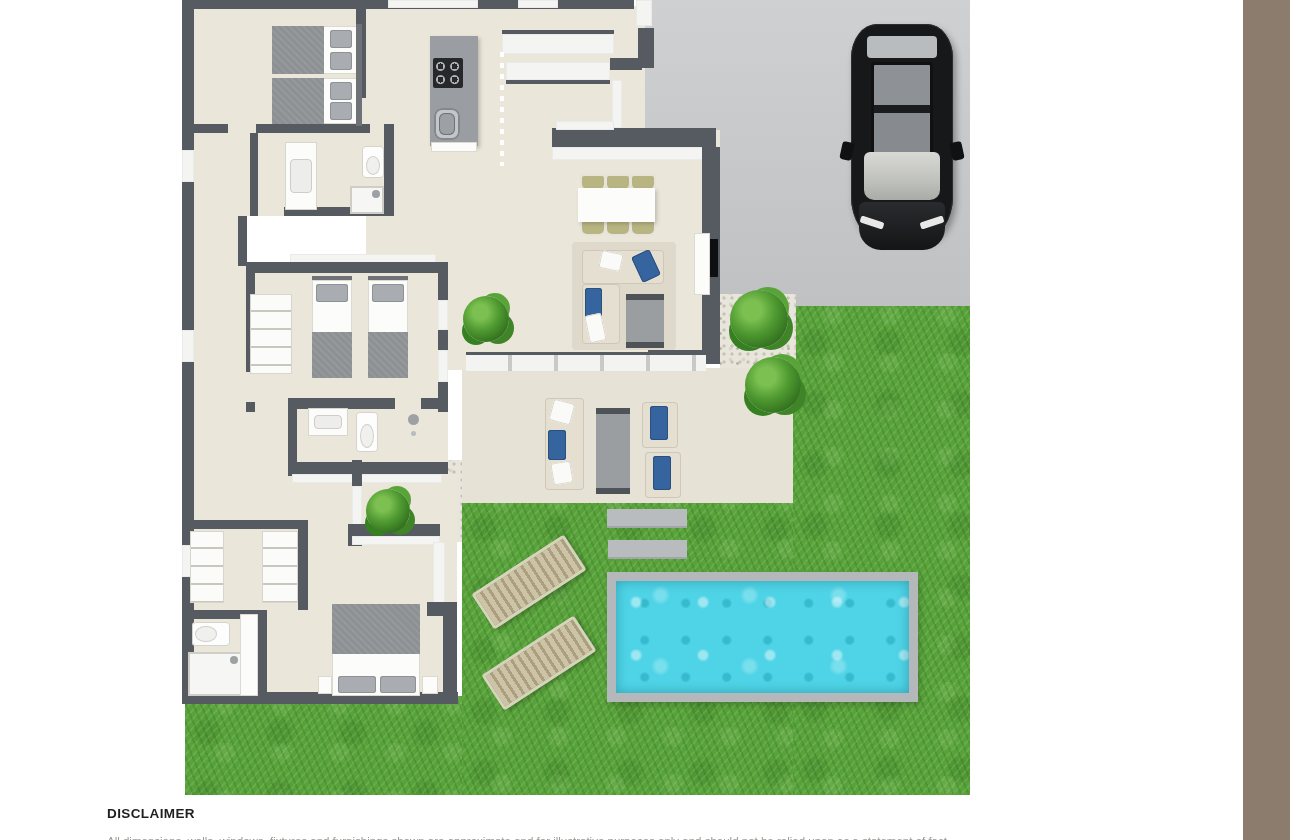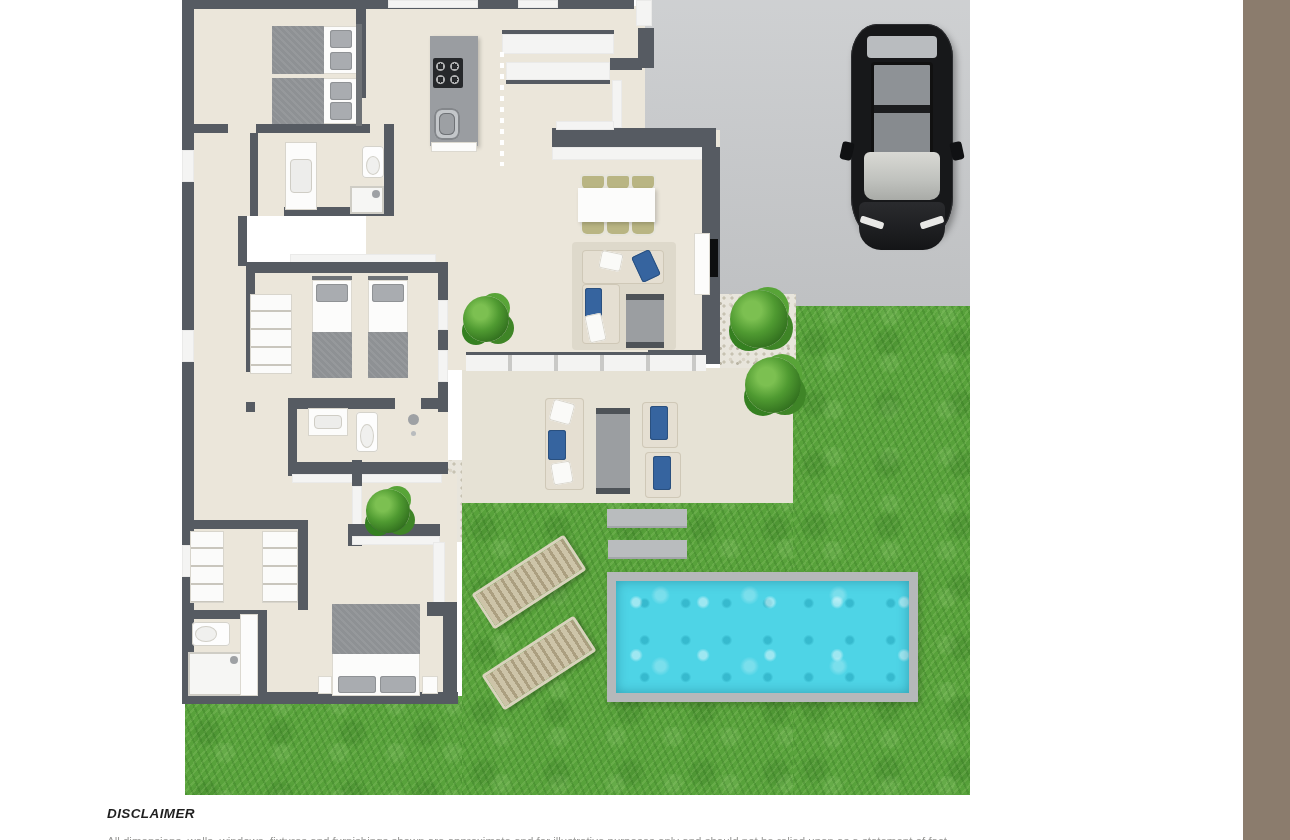--- a/index.html
+++ b/index.html
@@ -278,14 +278,14 @@
     <b class="hood"></b>
     <b class="hl l"></b>
     <b class="hl r"></b>
     <b class="mir l"></b>
     <b class="mir r"></b>
   </i>
 </div>
 
 <div id="right-band" style="left: 1243px; width: 47px; background: rgb(139, 124, 109);"></div>
 
-<div id="disclaimer-title" style="left:107px;top:806px;font-style:italic;">DISCLAIMER</div>
+<div id="disclaimer-title" style="left:107px;top:806px;">DISCLAIMER</div>
 <div id="disclaimer-body" style="left:107px;top:835px;right:60px;height:5px;">All dimensions, walls, windows, fixtures and furnishings shown are approximate and for illustrative purposes only and should not be relied upon as a statement of fact.</div>
 
 </body></html>

